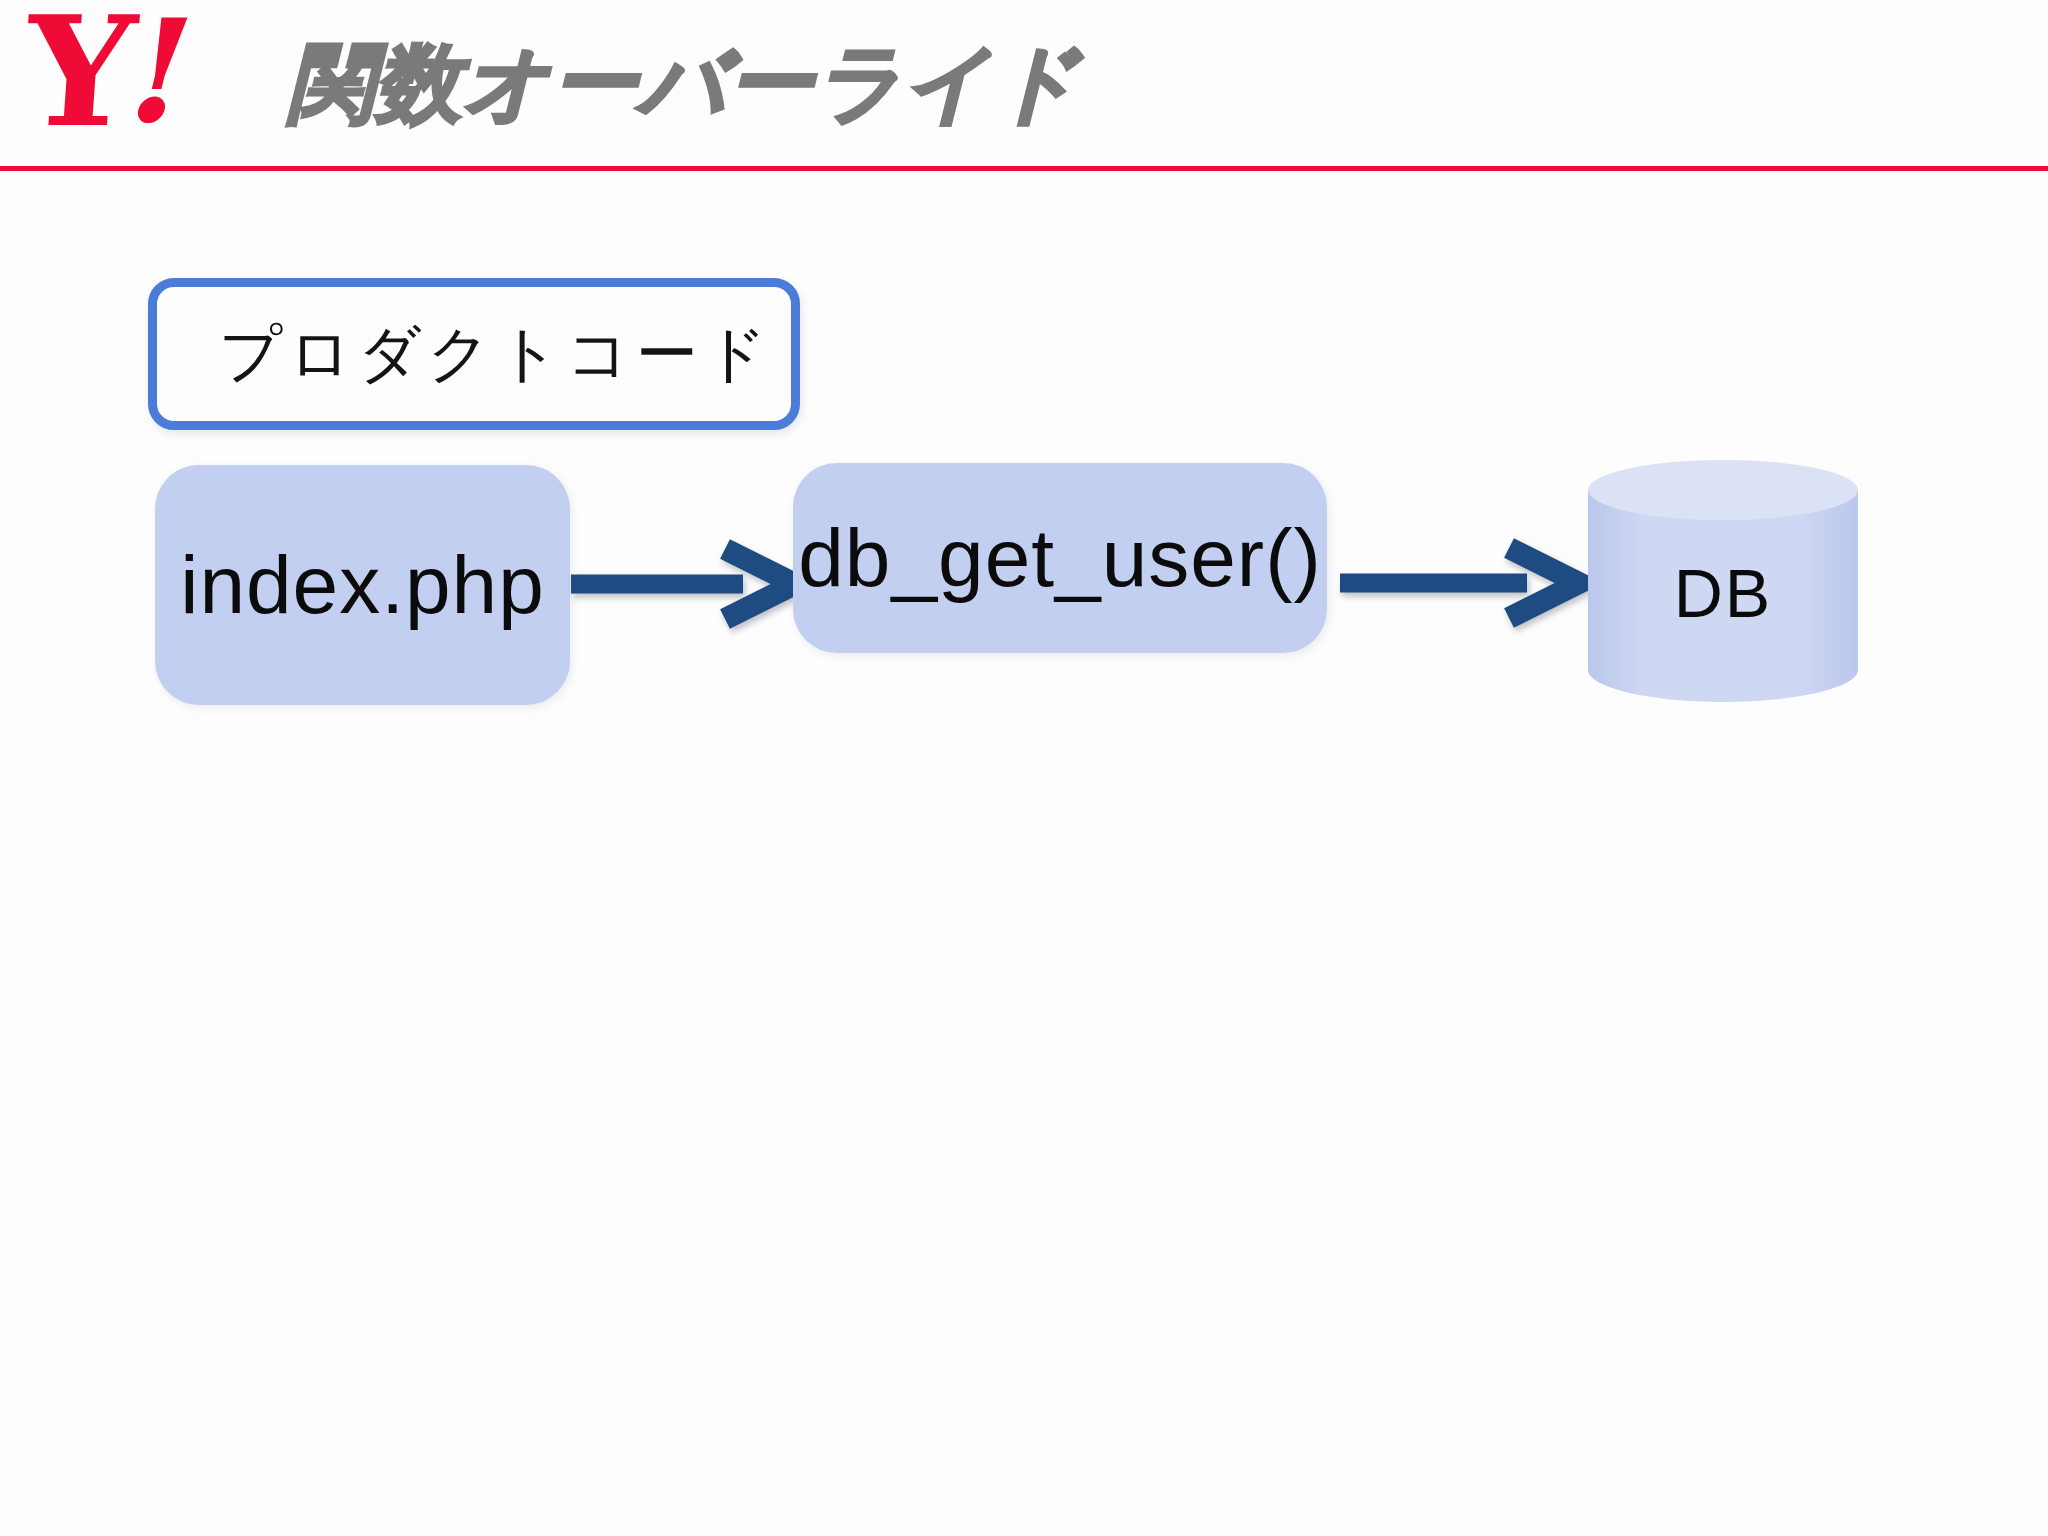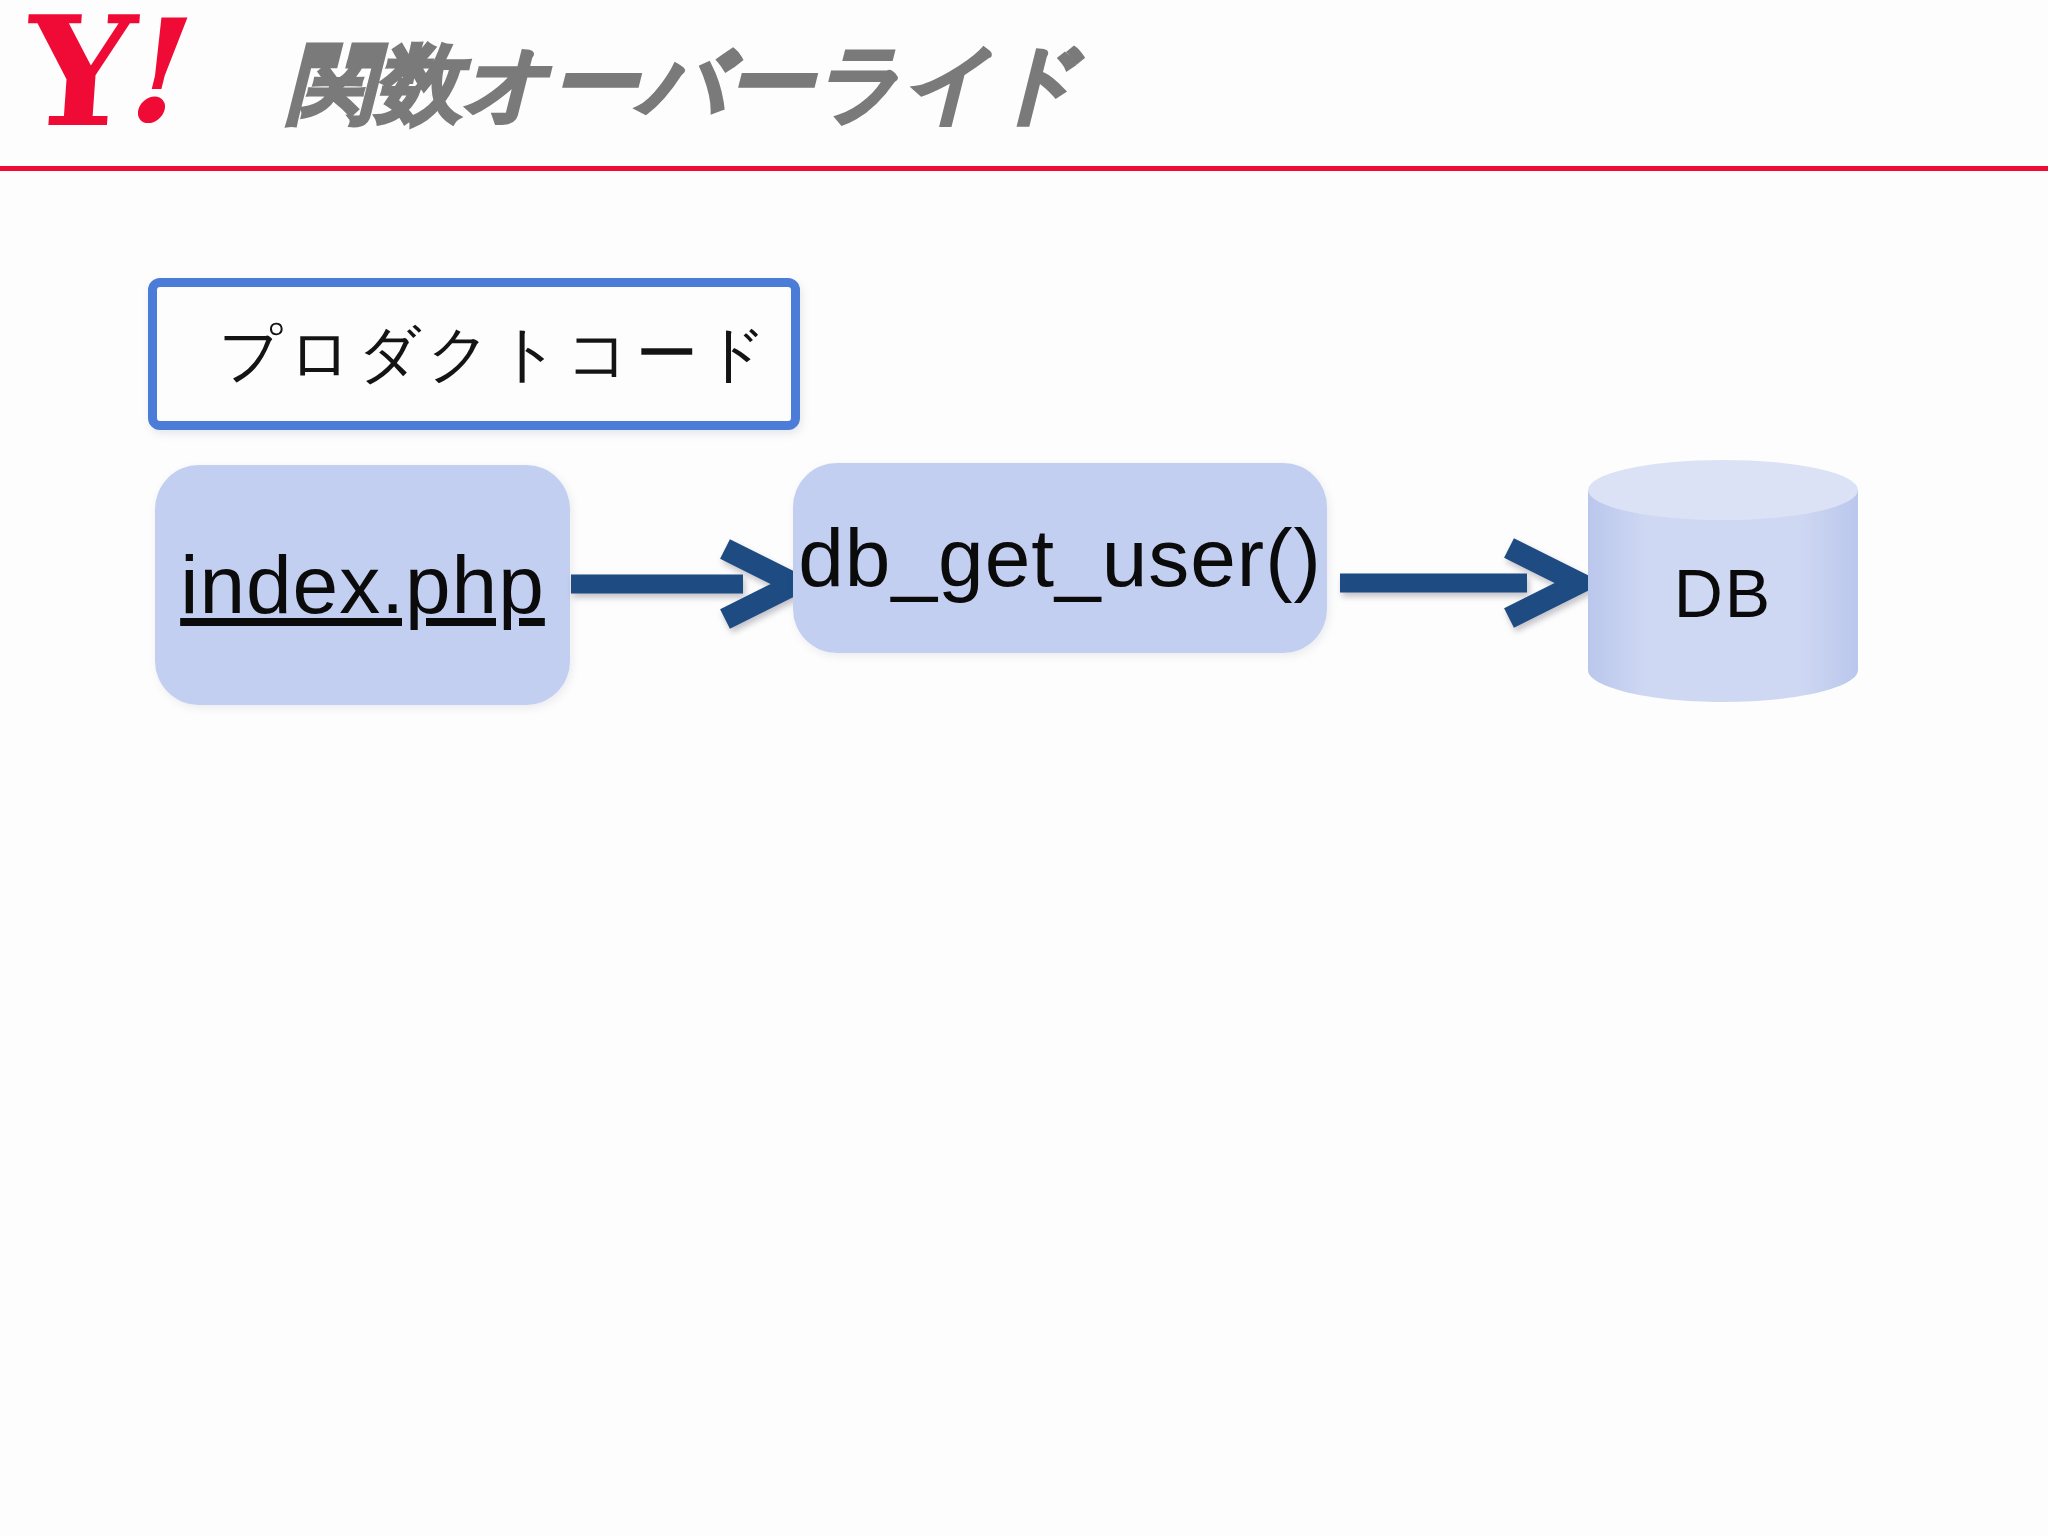--- a/index.html
+++ b/index.html
@@ -36,36 +36,36 @@
   }
   .header-rule {
     position:absolute; left:0; top:166px; width:2048px; height:5px;
     background:#ef0b35;
   }
 
   
   .context-label {
     position:absolute; left:148px; top:278px; width:652px; height:152px;
     background:#fdfdfe;
-    border:9px solid #4a7cd8; border-radius:12px;
+    border:9px solid #4a7cd8; border-radius:26px;
     display:flex; align-items:center; padding-left:62px;
     font-size:62px; letter-spacing:6px; color:#141414;
     box-shadow:2px 4px 8px rgba(100,110,140,0.15);
     white-space:nowrap;
   }
 
   
   .node {
     position:absolute; background:#c3cff1; border-radius:44px;
     display:flex; align-items:center; justify-content:center;
     font-size:82px; color:#0b0b0b; letter-spacing:1px;
     box-shadow:2px 3px 8px rgba(100,110,140,0.12);
     white-space:nowrap;
   }
-  .node-index { left:155px; top:465px; width:415px; height:240px;text-decoration:underline; }
+  .node-index { left:155px; top:465px; width:415px; height:240px; }
   .node-dbfunc { left:793px; top:463px; width:534px; height:190px; }
 
   
   .arrow {
     position:absolute;
     filter:drop-shadow(2px 4px 3px rgba(80,80,100,0.35));
   }
   .arrow line, .arrow polyline {
     stroke:#1d4b82; fill:none;
     stroke-linecap:butt; stroke-linejoin:miter;

